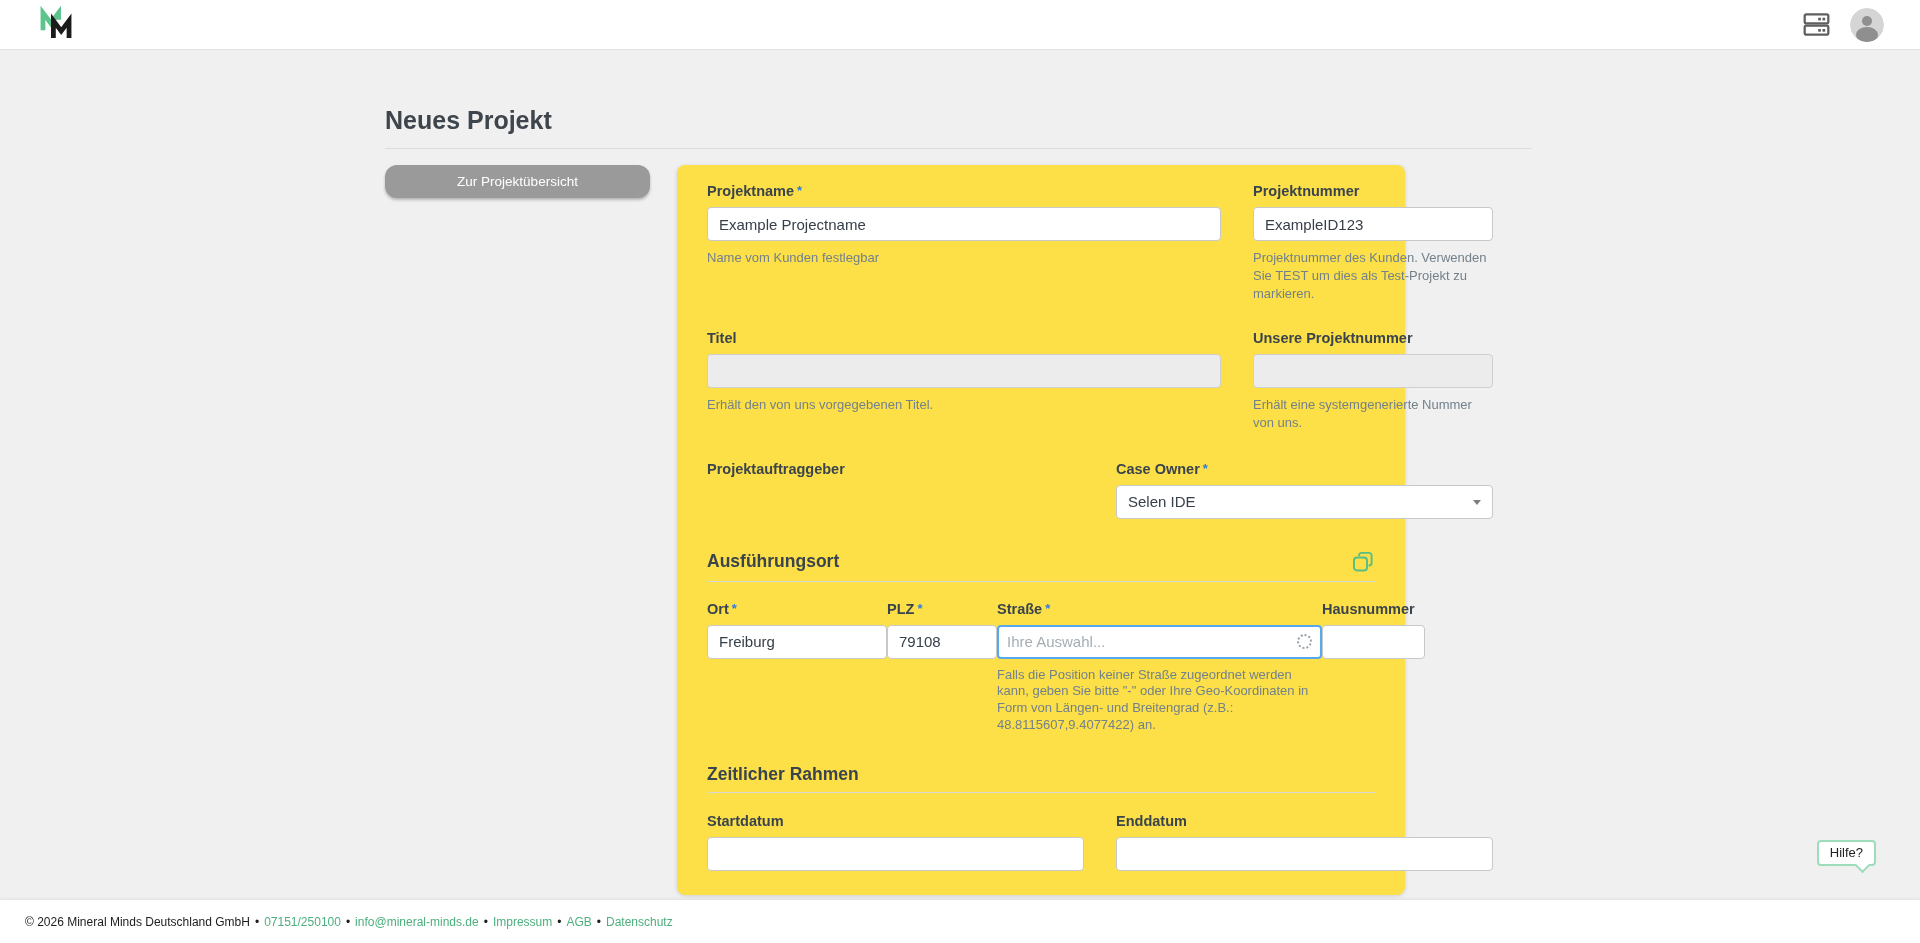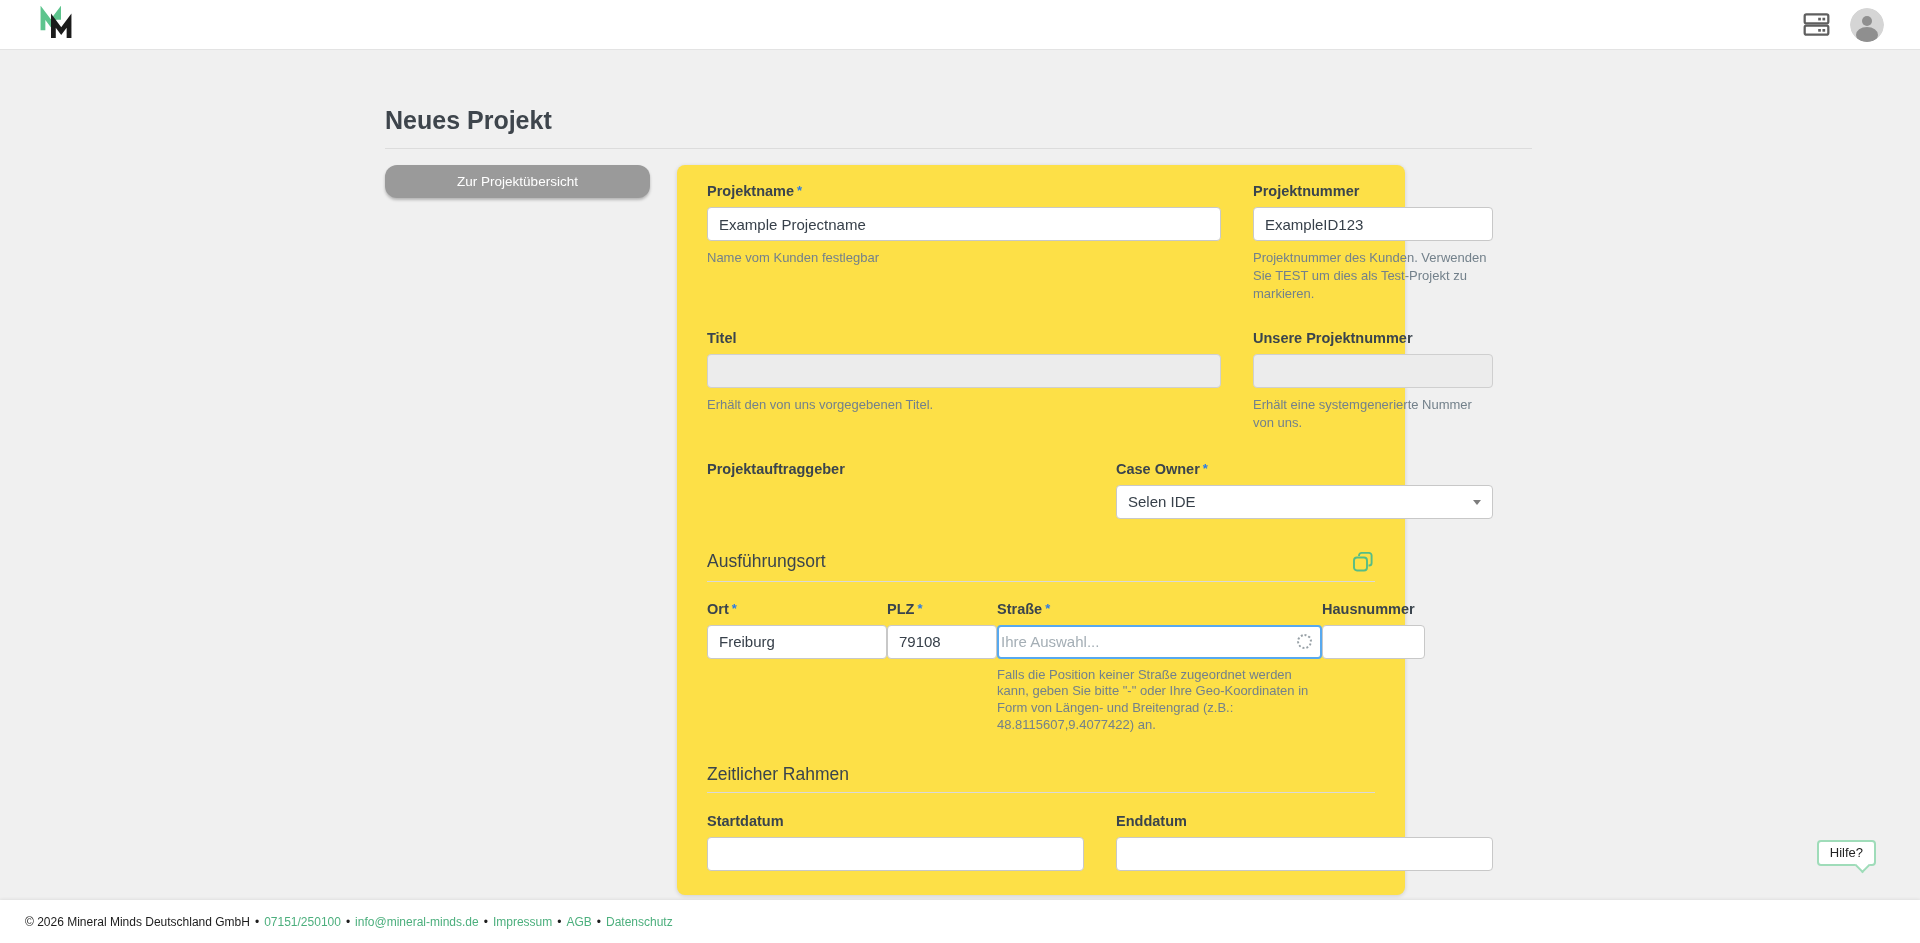--- a/index.html
+++ b/index.html
@@ -56,39 +56,39 @@
     margin-bottom: 6px; line-height: 19px; white-space: nowrap;
   }
   .req { color: #2c7be5; font-size: 13px; font-weight: 700; margin-left: 3px; position: relative; top: -1px; }
   .text-input {
     width: 100%; height: 34px; border: 1px solid #c8c8c8; border-radius: 4px;
     padding: 0 11px; font-size: 15px; font-family: inherit; color: #37404a; background: #fff;
     outline: none;
   }
   .text-input::placeholder { color: #a4aeb5; }
   .text-input:disabled, .input--disabled { background: #ececec; border-color: #cfcfcf; }
-  .input--focus { border: 2px solid #57a9ef; padding: 0 2px; }
+  .input--focus { border: 2px solid #57a9ef; padding: 0 8px; }
   .helper { margin-top: 8px; font-size: 13px; line-height: 1.38; color: #73818b; }
 
   .select-box {
     height: 34px; border: 1px solid #c8c8c8; border-radius: 4px; background: #fff;
     display: flex; align-items: center; padding: 0 11px; font-size: 15px; color: #37404a;
     cursor: pointer; position: relative;
   }
   .caret {
     position: absolute; right: 11px; top: 50%; margin-top: -2px;
     width: 0; height: 0; border-left: 4.5px solid transparent;
     border-right: 4.5px solid transparent; border-top: 5px solid #7d7d7d;
   }
 
   .section-head {
     margin-top: 31px; display: flex; align-items: center; justify-content: space-between;
     border-bottom: 1px solid #d9d9d9; padding-bottom: 7px;
   }
-  .section-title { font-size: 17.5px; font-weight: 400; color: #3a444d; }
+  .section-title { font-size: 17.5px; font-weight: 700; color: #3a444d; }
 
   .strasse-wrap { position: relative; }
   .spinner {
     position: absolute; right: 10px; top: 50%; margin-top: -8px;
     width: 15px; height: 15px; border: 2px dotted #97a0a6; border-radius: 50%;
   }
   .strasse-helper { grid-column: 3; margin-top: 8px; font-size: 13px; line-height: 1.28; color: #73818b; }
 
   
   .card-sliver {

